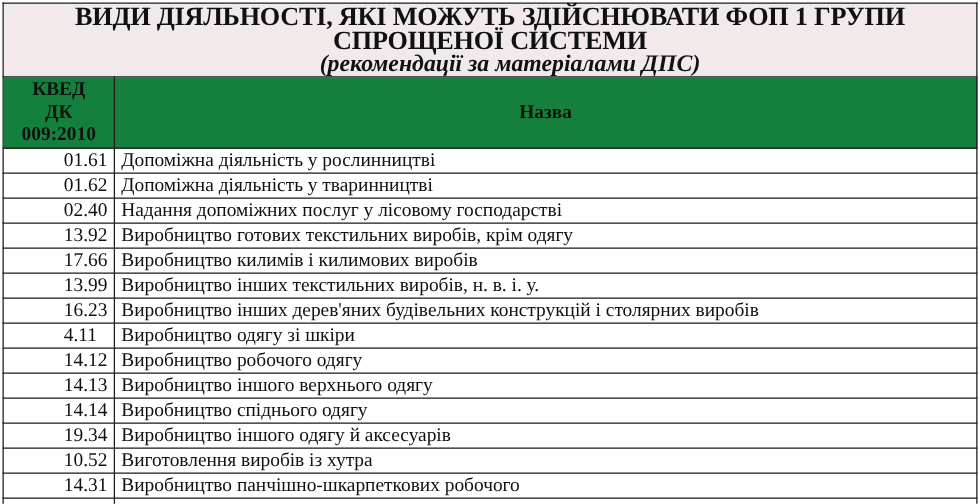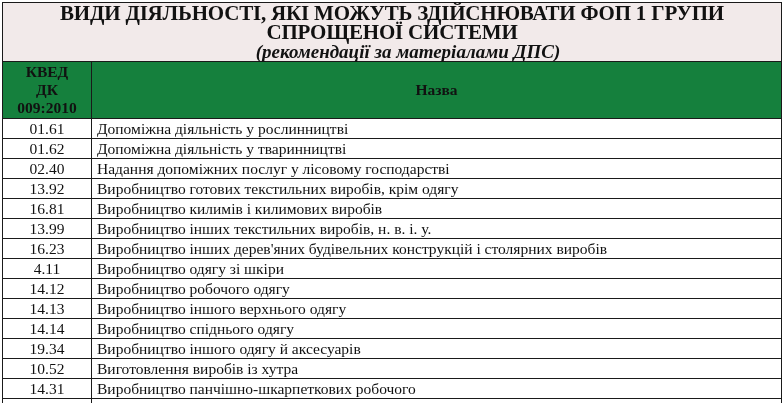--- a/index.html
+++ b/index.html
@@ -63,21 +63,22 @@
     .colhead-code span { display: block; }
 
     .row td {
       height: 19px;
       font-size: 15.5px;
       line-height: 19px;
       white-space: nowrap;
       overflow: hidden;
     }
     .row td.code {
-      text-align: center;
+      text-align: left;
+      padding-left: 48px;
     }
     .row td.name {
       text-align: left;
       padding-left: 5px;
     }
   </style>
 </head>
 <body>
 
 <table class="doc-table">
@@ -112,21 +113,21 @@
     </tr>
     <tr class="row">
       <td class="code">02.40</td>
       <td class="name">Надання допоміжних послуг у лісовому господарстві</td>
     </tr>
     <tr class="row">
       <td class="code">13.92</td>
       <td class="name">Виробництво готових текстильних виробів, крім одягу</td>
     </tr>
     <tr class="row">
-      <td class="code">16.81</td>
+      <td class="code">17.66</td>
       <td class="name">Виробництво килимів і килимових виробів</td>
     </tr>
     <tr class="row">
       <td class="code">13.99</td>
       <td class="name">Виробництво інших текстильних виробів, н. в. і. у.</td>
     </tr>
     <tr class="row">
       <td class="code">16.23</td>
       <td class="name">Виробництво інших дерев'яних будівельних конструкцій і столярних виробів</td>
     </tr>

